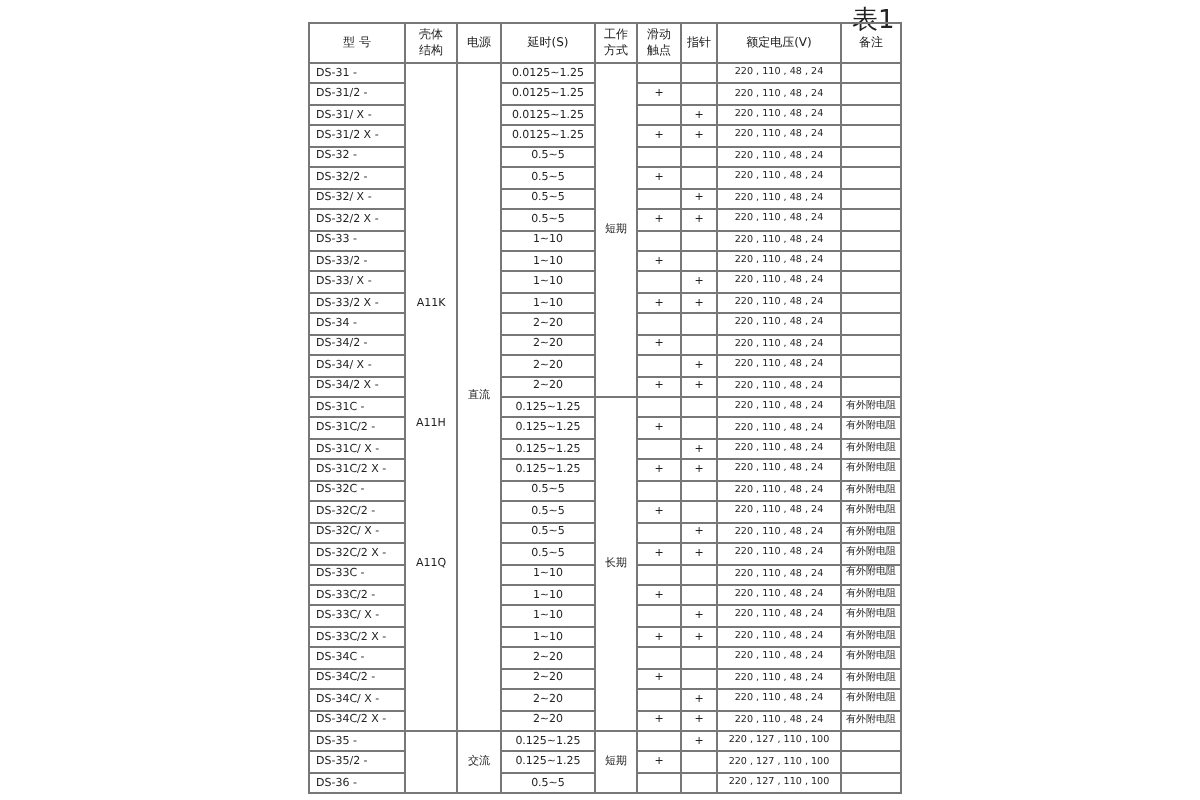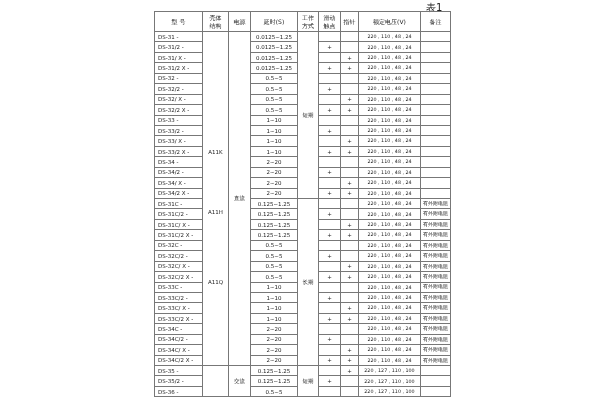--- a/index.html
+++ b/index.html
@@ -1,18 +1,18 @@
 <!DOCTYPE html>
 <html><head>
 <meta charset="utf-8">
 <style>
   html,body{margin:0;padding:0;background:#ffffff;}
   .page{position:relative;width:600px;height:400px;background:#ffffff;overflow:hidden;
         font-family:"DejaVu Sans","Liberation Sans",sans-serif;color:#222;}
-  .table-tag{position:absolute;top:1px;left:426px;font-size:10px;color:#222;}
+  .table-tag{position:absolute;top:1px;left:426px;font-size:13px;color:#222;}
   table.spec{position:absolute;left:154px;top:11px;border-collapse:collapse;table-layout:fixed;}
   .spec td,.spec th{border:1px solid #777;padding:0;margin:0;font-weight:normal;
         text-align:center;vertical-align:middle;white-space:nowrap;overflow:hidden;
         font-size:5.5px;line-height:1.1;color:#222;}
   .spec thead th{height:19px;font-size:6px;line-height:1.2;}
   .spec tbody td{height:9.45px;}
   .spec td.model{text-align:left;padding-left:3px;}
   .spec td.voltage{font-size:4.8px;}
   .spec td.remark{font-size:5px;}
   .spec td.shell-cell{position:relative;}

